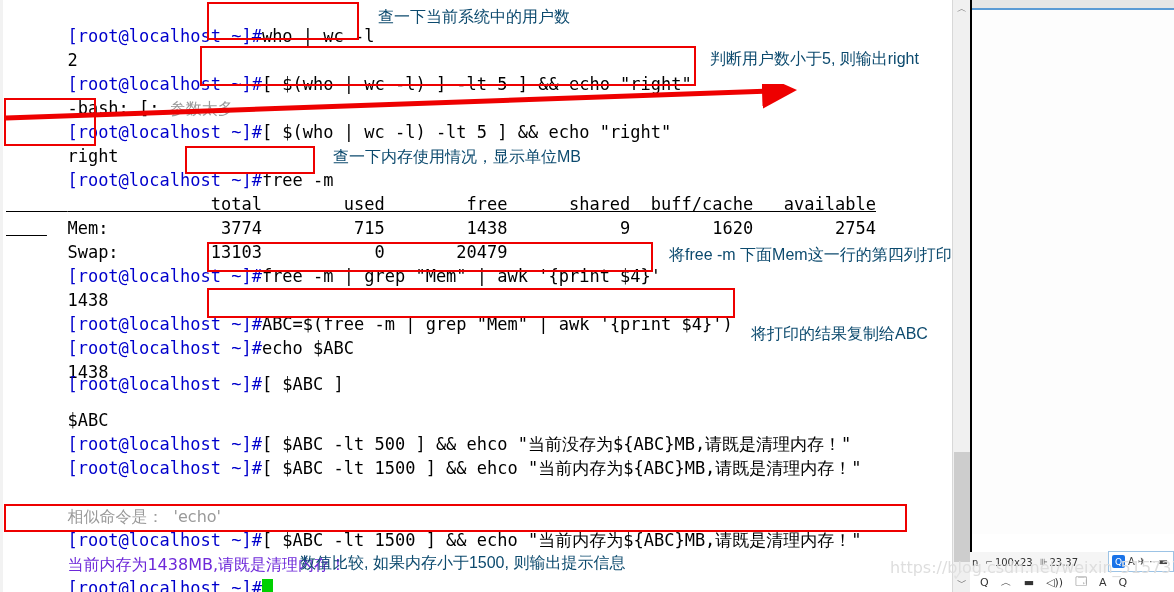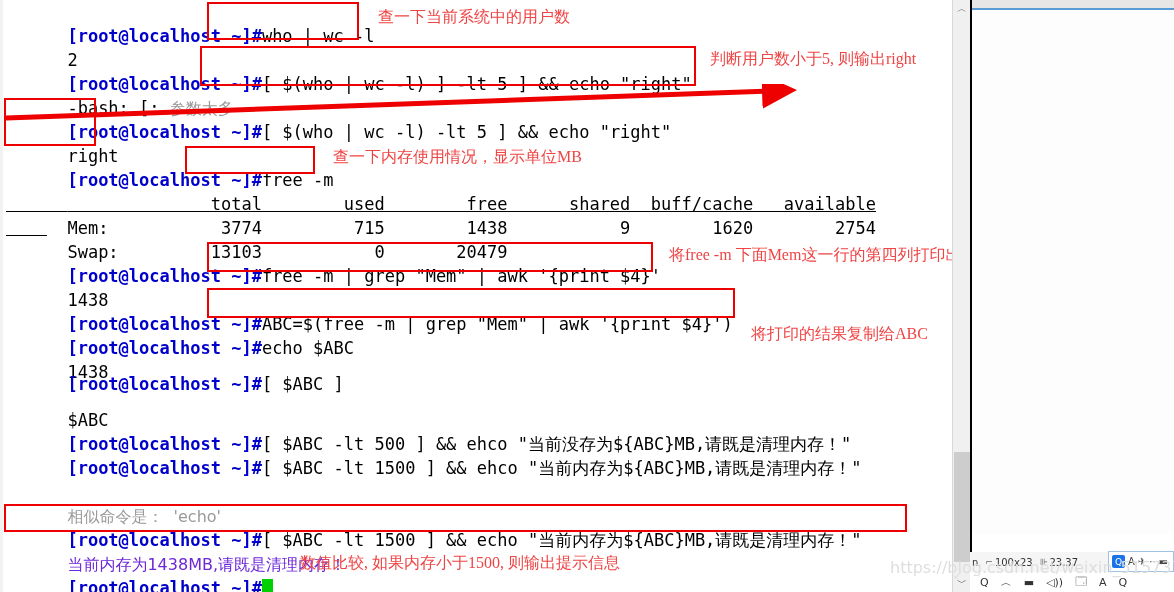--- a/index.html
+++ b/index.html
@@ -17,38 +17,38 @@
   }
   .term-left-edge{
     position:absolute;left:0;top:0;width:3px;height:592px;background:#f2f2f2;
   }
   .line{
     position:absolute;left:6px;height:24px;line-height:24px;
     white-space:pre;font-size:17px;
     font-family:"DejaVu Sans Mono","Liberation Mono",monospace;
     color:#000000;
   }
-  .prompt{color:#0000cc;font-weight:bold;}
+  .prompt{color:#0000cc;font-weight:normal;}
   .cmd{color:#000000;}
   .cn{font-family:"DejaVu Sans","Liberation Sans",sans-serif;font-size:16px;}
   .gray{color:#9a9a9a;}
   .cursor{
     display:inline-block;width:11px;height:18px;background:#00d000;
     vertical-align:-3px;
   }
 
   
   .rbox{
     position:absolute;border:2px solid #ee0000;box-sizing:border-box;
     pointer-events:none;background:transparent;
   }
   
   .rtext{
-    position:absolute;color:#ef4444;white-space:nowrap;
-    font-family:Liberation Serif, serif;
+    position:absolute;color:#0c4a6e;white-space:nowrap;
+    font-family:Liberation Sans, sans-serif;
     font-size:16px;line-height:20px;
   }
   
   .arrow{position:absolute;pointer-events:none;}
 
   
   .scrollbar{
     position:absolute;left:952px;top:0;width:18px;height:592px;
     background:#f0f0f0;border-left:1px solid #d8d8d8;
   }

